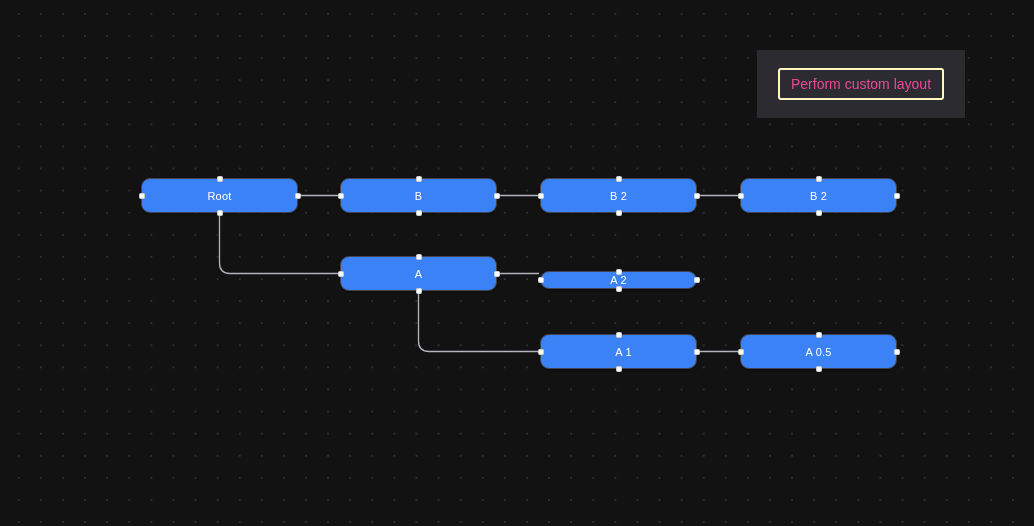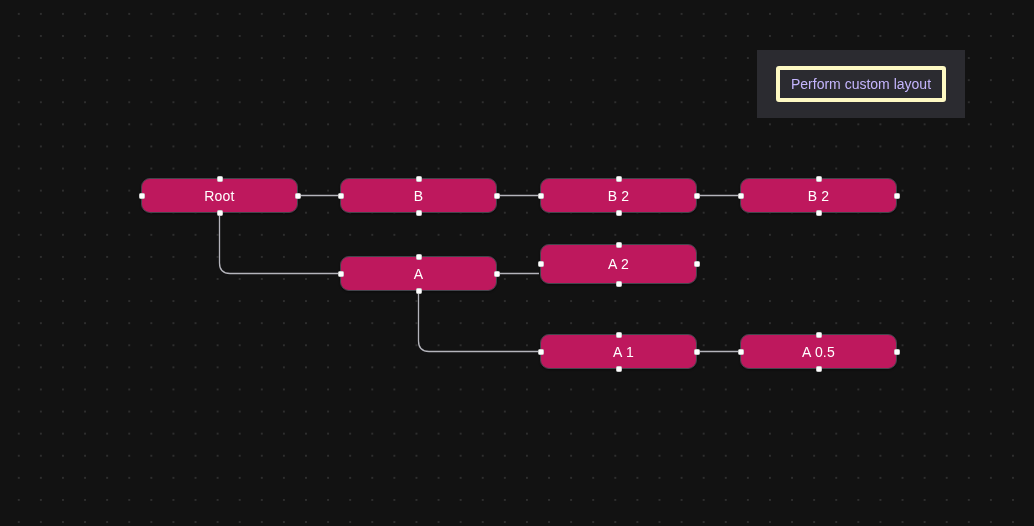--- a/index.html
+++ b/index.html
@@ -18,26 +18,26 @@
     background-size:22.1px 22.1px;
     background-position:62px 35px;
   }
 
   
   #edges { position:absolute; left:0; top:0; width:1034px; height:526px; }
 
   
   .node {
     position:absolute;
-    background:#be185d;
+    background:#3b82f6;
     border:1px solid #44444c;
     border-radius:9px;
     display:flex; align-items:center; justify-content:center;
     color:#ffffff;
-    font-size:14px;
+    font-size:11px;
     letter-spacing:.2px;
     box-shadow:0 1px 2px rgba(0,0,0,.45);
   }
   .node .label { pointer-events:none; white-space:nowrap; }
 
   
   .handle {
     position:absolute;
     width:6px; height:6px;
     background:#ffffff;
@@ -51,23 +51,23 @@
 
   
   #panel {
     position:absolute;
     left:757px; top:50px; width:208px; height:68px;
     background:#2b2b30;
     display:flex; align-items:center; justify-content:center;
   }
   #layout-btn {
     background:#2b2b30;
-    border:4px solid #fef9c3;
+    border:2px solid #fef9c3;
     border-radius:3px;
-    color:#c4b5fd;
+    color:#ec4899;
     font-size:14px;
     font-family:"Liberation Sans", sans-serif;
     padding:6px 11px;
     cursor:pointer;
     line-height:1.15;
     white-space:nowrap;
   }
 </style>
 </head>
 <body>
@@ -115,21 +115,21 @@
         <span class="handle h-l"></span>
         <span class="handle h-r"></span>
       </div>
       <div class="node" style="left: 340px; top: 256px; width: 157px; height: 35px;">
         <span class="label">A</span>
         <span class="handle h-t"></span>
         <span class="handle h-b"></span>
         <span class="handle h-l"></span>
         <span class="handle h-r"></span>
       </div>
-      <div class="node" style="left: 540px; top: 244px; width: 157px; height: 40px;">
+      <div class="node" style="left: 540px; top: 271px; width: 157px; height: 18px;">
         <span class="label">A 2</span>
         <span class="handle h-t"></span>
         <span class="handle h-b"></span>
         <span class="handle h-l"></span>
         <span class="handle h-r"></span>
       </div>
       <div class="node" style="left: 540px; top: 334px; width: 157px; height: 35px; padding-left: 10px;">
         <span class="label">A 1</span>
         <span class="handle h-t"></span>
         <span class="handle h-b"></span>

